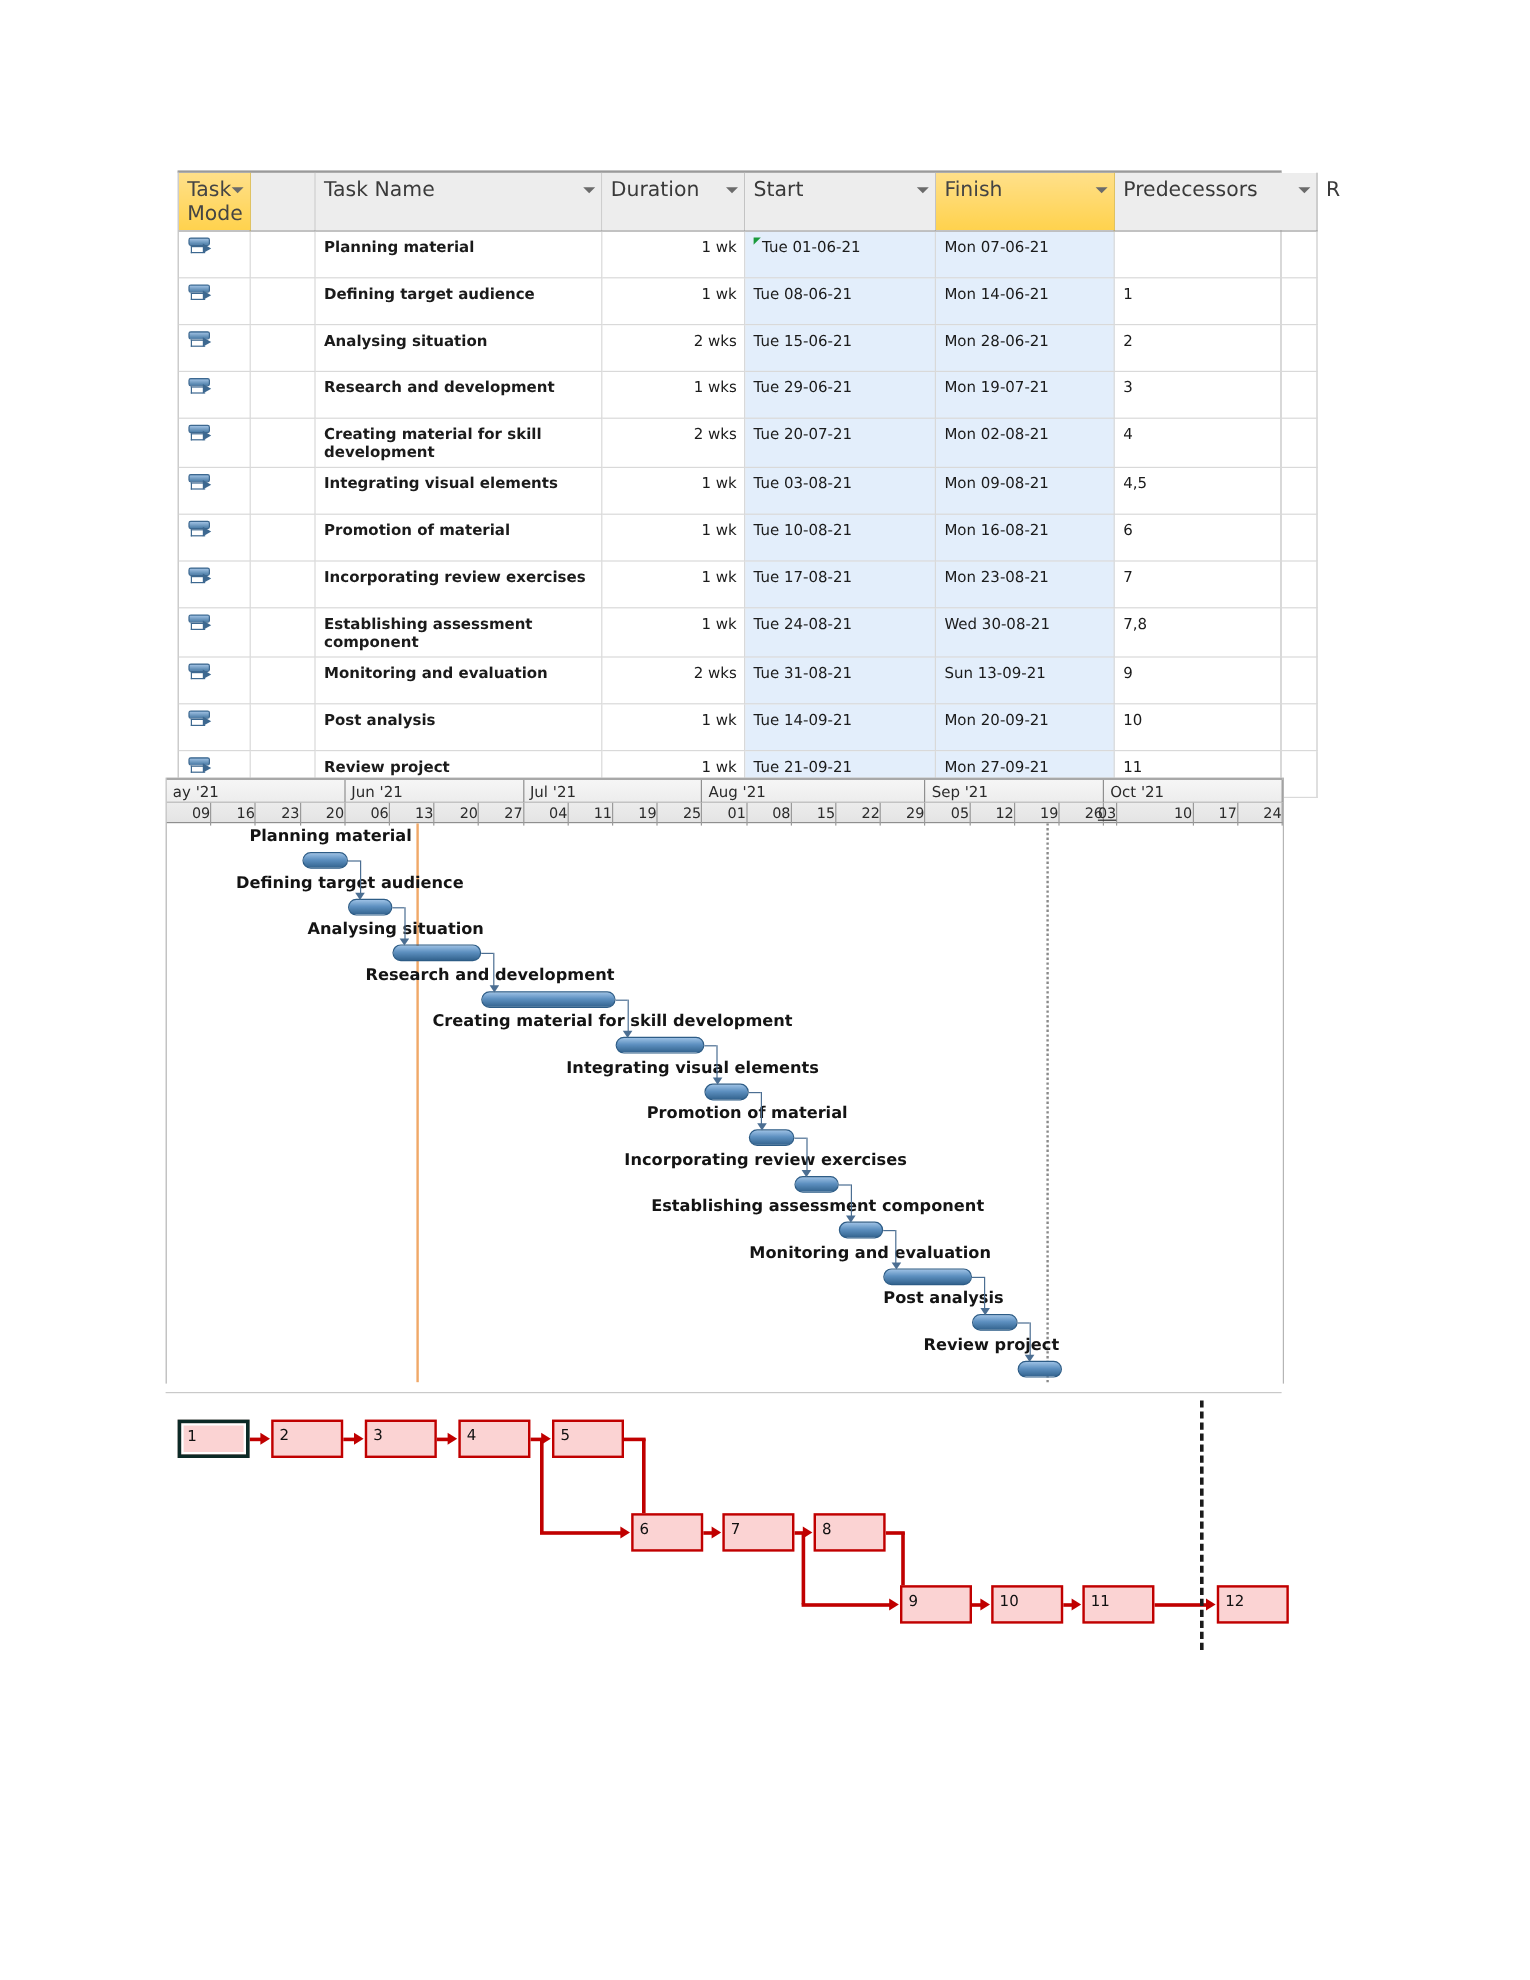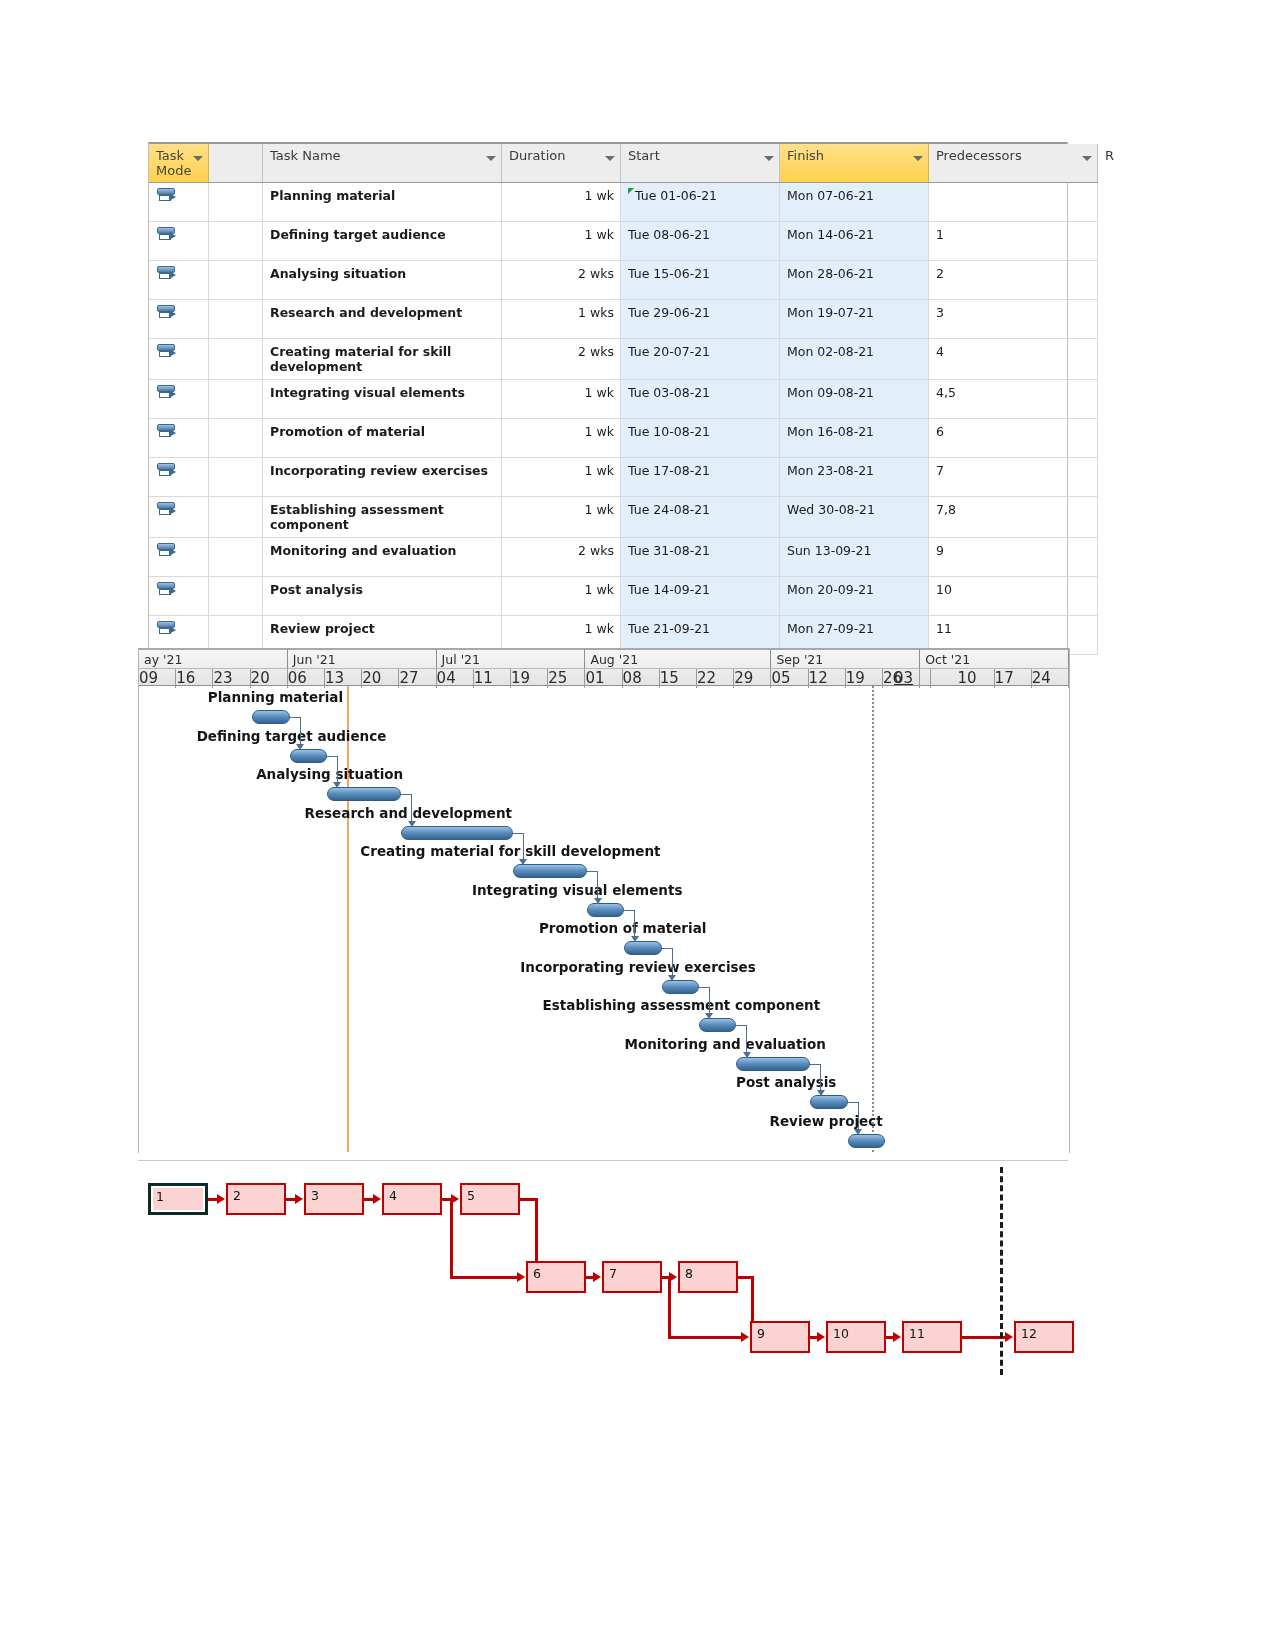--- a/index.html
+++ b/index.html
@@ -7,21 +7,21 @@
        font-family:"DejaVu Sans","Liberation Sans",sans-serif;
        -webkit-font-smoothing:antialiased;}
 
   
   #task-table{position:absolute;left:148px;top:142px;width:920px;
               border:1px solid #bfbfbf;border-top:2px solid #9a9a9a;
               background:#fff;box-sizing:border-box;}
   #task-table table{border-collapse:collapse;width:100%;table-layout:fixed;}
   #task-table th{background:#ededed;border-right:1px solid #c3c3c3;
                  border-bottom:1px solid #9a9a9a;
-                 font-weight:400;font-size:13px;color:#3a3a3a;
+                 font-weight:400;font-size:17px;color:#3a3a3a;
                  text-align:left;padding:4px 6px 4px 7px;vertical-align:top;
                  position:relative;height:30px;}
   #task-table th.hl{background:linear-gradient(#ffe08a,#ffd24d);
                     color:#444;border-right:1px solid #d8b33c;}
   #task-table th .ddl{position:absolute;right:5px;top:12px;
                       width:0;height:0;border-left:5px solid transparent;
                       border-right:5px solid transparent;border-top:5px solid #6b6b6b;}
   #task-table td{border-right:1px solid #d9d9d9;border-bottom:1px solid #d9d9d9;
                  font-size:12.5px;color:#1b1b1b;padding:5px 6px 5px 7px;
                  vertical-align:top;height:28px;}
@@ -51,22 +51,22 @@
   #gantt{position:absolute;left:138px;top:648px;width:930px;height:505px;
          background:#fff;border-left:1px solid #b5b5b5;border-right:1px solid #b5b5b5;}
   #gantt-head{position:relative;height:38px;border-top:2px solid #a8a8a8;
               border-bottom:1px solid #8f8f8f;
               background:linear-gradient(#f6f6f6,#e4e4e4);box-sizing:border-box;}
   .g-month{position:absolute;top:0;height:19px;line-height:19px;
            border-right:1px solid #8f8f8f;border-bottom:1px solid #b9b9b9;
            font-size:12.5px;color:#2b2b2b;padding-left:5px;box-sizing:border-box;
            white-space:nowrap;font-weight:500;}
   .g-week{position:absolute;top:19px;height:19px;line-height:19px;
-          border-right:1px solid #9a9a9a;font-size:15px;color:#2b2b2b;
-          text-align:left;box-sizing:border-box;}
+          border-right:1px solid #9a9a9a;font-size:12px;color:#2b2b2b;
+          text-align:right;box-sizing:border-box;}
   #gantt-body{position:relative;height:466px;overflow:hidden;}
   .g-bar{position:absolute;height:14px;border-radius:7px;
          background:linear-gradient(#9cc0e4,#5d90c0 45%,#34648f);
          border:1px solid #2d5c86;box-sizing:border-box;}
   .g-label{position:absolute;font-size:13.5px;font-weight:bold;color:#141414;
            white-space:nowrap;}
   .g-link{position:absolute;border-color:#4b6e92;border-style:solid;border-width:0;}
   .g-arrow{position:absolute;width:0;height:0;border-left:4px solid transparent;
            border-right:4px solid transparent;border-top:6px solid #4b6e92;}
   #today-line{position:absolute;top:0;bottom:0;width:2px;background:#f0a868;}

